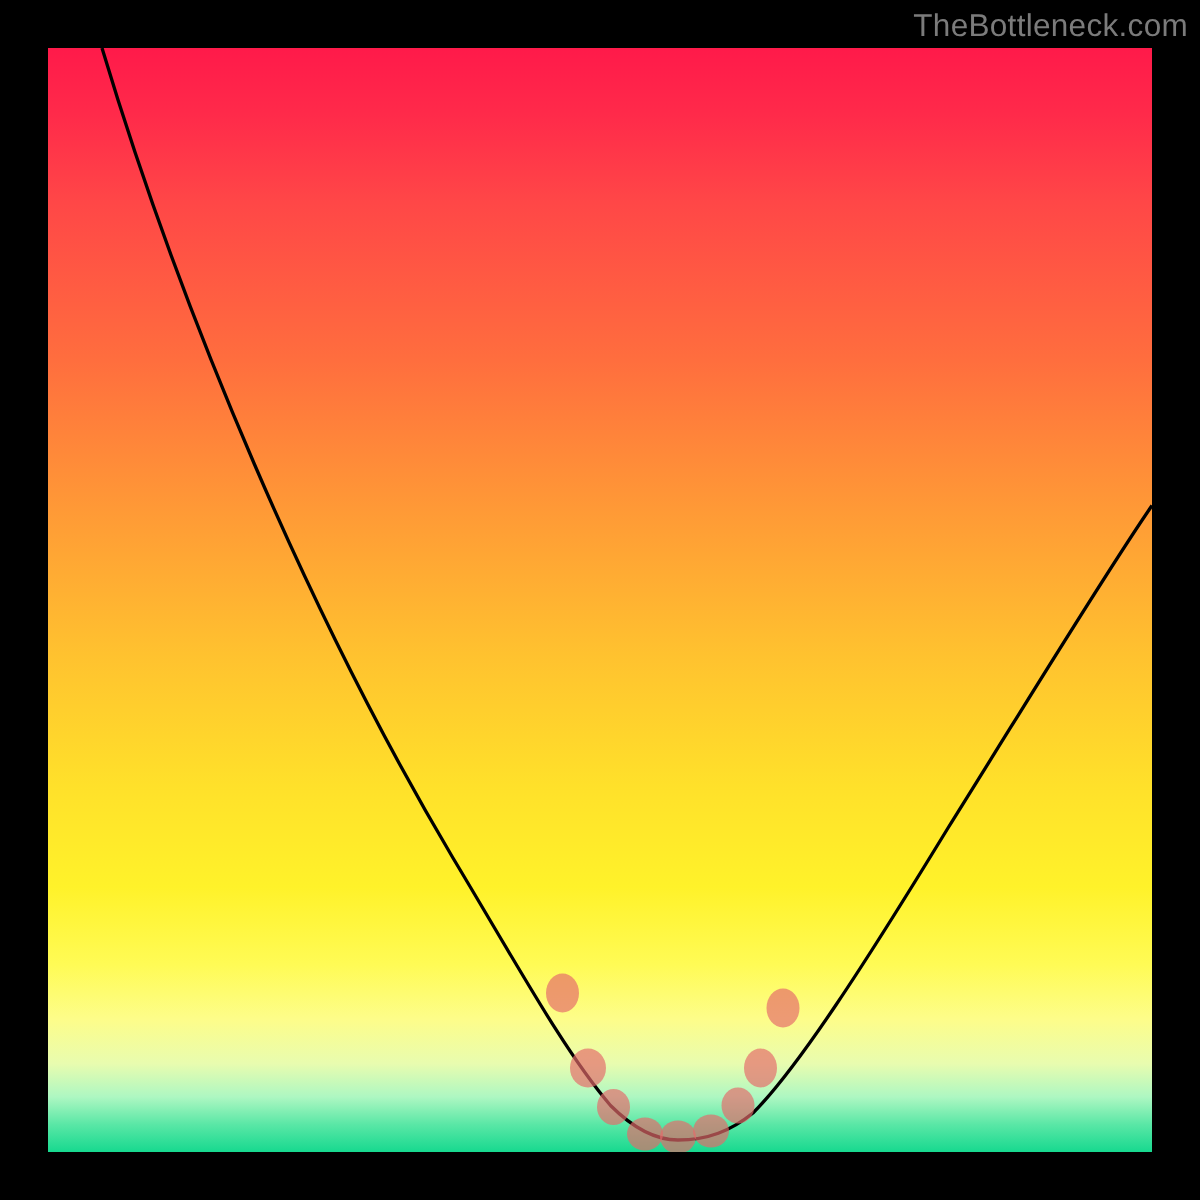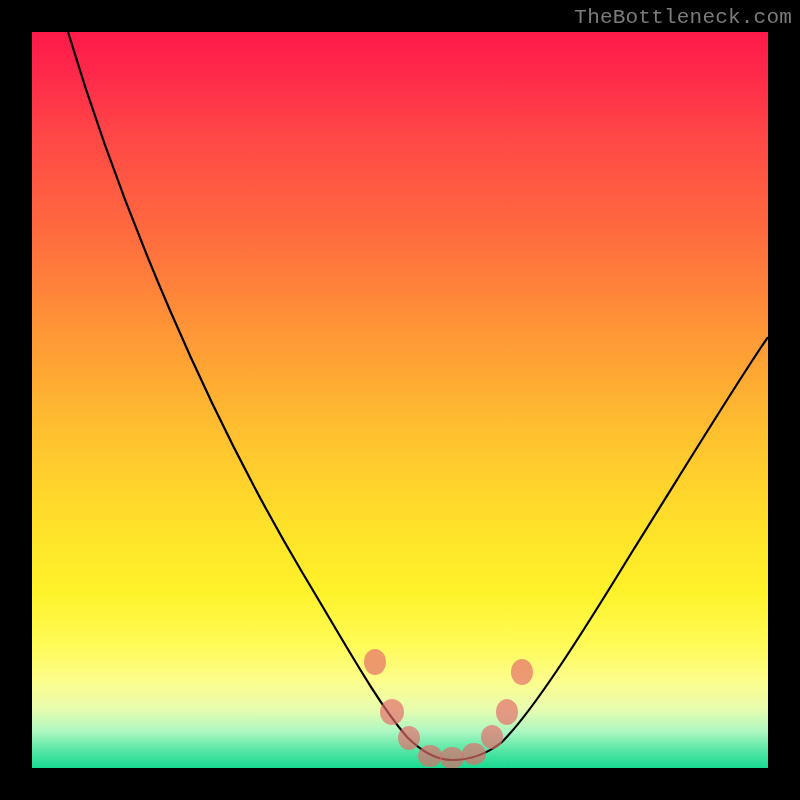--- a/index.html
+++ b/index.html
@@ -10,21 +10,20 @@
     overflow: hidden;
     background: #000;
     font-family: Arial, Helvetica, sans-serif;
   }
   .frame {
     position: absolute;
     top: 0; left: 0;
     width: 800px;
     height: 800px;
     background: #000;
-    font-family: Liberation Mono, monospace;
   }
   .plot {
     position: absolute;
     top: 32px;
     left: 32px;
     width: 736px;
     height: 736px;
     background: linear-gradient(
       to bottom,
       #ff1a4a 0%,

